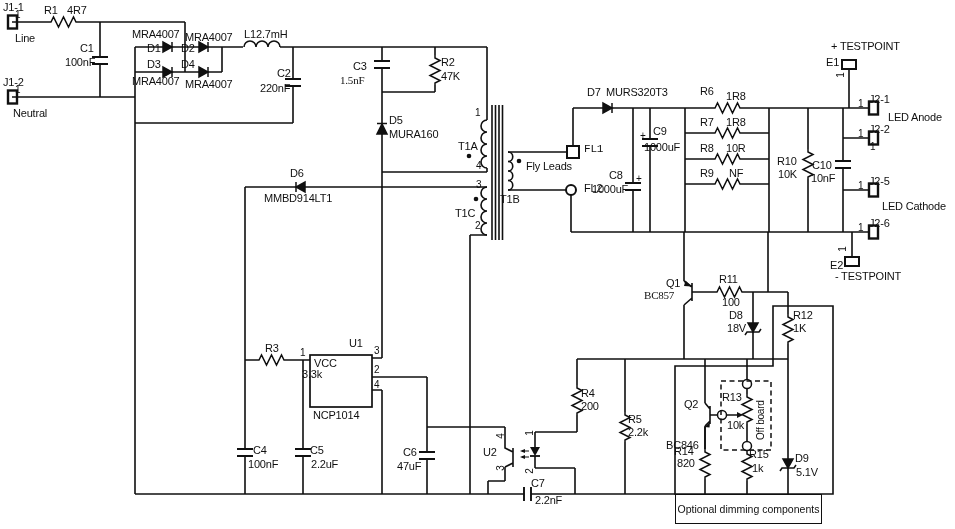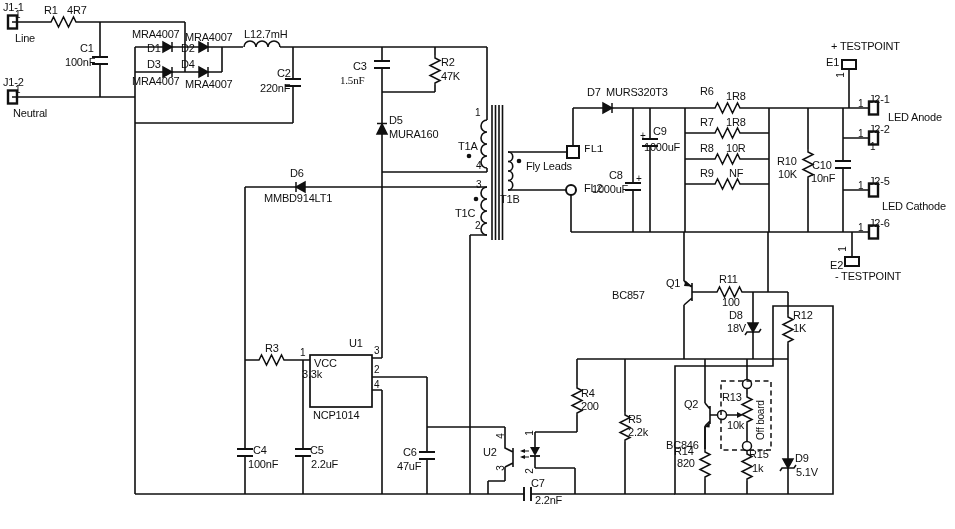--- a/index.html
+++ b/index.html
@@ -176,20 +176,23 @@
       <rect x="869" y="131.5" width="9" height="13"></rect>
       <rect x="869" y="183.5" width="9" height="13"></rect>
       <rect x="869" y="225.5" width="9" height="13"></rect>
       <rect x="842" y="60" width="14" height="9" stroke-width="2"></rect>
       <rect x="845" y="257" width="14" height="9" stroke-width="2"></rect>
       <rect x="567" y="146" width="12" height="12" stroke-width="2"></rect>
       <circle cx="571" cy="190" r="5" stroke-width="2"></circle>
     </g>
   </svg>
 
+  <div class="opt-box">
+    <span>Optional dimming components</span>
+  </div>
 
   <div id="labels">
       <span class="lbl" style="left: 44px; top: 5px;">R1</span>
       <span class="lbl" style="left: 67px; top: 5px;">4R7</span>
       <span class="lbl" style="left: 80px; top: 43px;">C1</span>
       <span class="lbl" style="left: 65px; top: 57px;">100nF</span>
       <span class="lbl" style="left: 147px; top: 43px;">D1</span>
       <span class="lbl" style="left: 132px; top: 29px;">MRA4007</span>
       <span class="lbl" style="left: 181px; top: 43px;">D2</span>
       <span class="lbl" style="left: 185px; top: 32px;">MRA4007</span>
@@ -238,21 +241,21 @@
       <span class="lbl" style="left: 726px; top: 117px;">1R8</span>
       <span class="lbl" style="left: 700px; top: 143px;">R8</span>
       <span class="lbl" style="left: 726px; top: 143px;">10R</span>
       <span class="lbl" style="left: 700px; top: 168px;">R9</span>
       <span class="lbl" style="left: 729px; top: 168px;">NF</span>
       <span class="lbl" style="left: 777px; top: 156px;">R10</span>
       <span class="lbl" style="left: 778px; top: 169px;">10K</span>
       <span class="lbl" style="left: 812px; top: 160px;">C10</span>
       <span class="lbl" style="left: 811px; top: 173px;">10nF</span>
       <span class="lbl" style="left: 666px; top: 278px;">Q1</span>
-      <span class="lbl" style="left: 612px; top: 290px;">BC857</span>
+      <span class="lbl" style="left: 644px; top: 290px; font-family: Liberation Serif, serif;">BC857</span>
       <span class="lbl" style="left: 719px; top: 274px;">R11</span>
       <span class="lbl" style="left: 722px; top: 297px;">100</span>
       <span class="lbl" style="left: 729px; top: 310px;">D8</span>
       <span class="lbl" style="left: 727px; top: 323px;">18V</span>
       <span class="lbl" style="left: 793px; top: 310px;">R12</span>
       <span class="lbl" style="left: 793px; top: 323px;">1K</span>
       <span class="lbl" style="left: 684px; top: 399px;">Q2</span>
       <span class="lbl" style="left: 666px; top: 419px; margin-top: 21px;">BC846</span>
       <span class="lbl" style="left: 722px; top: 392px;">R13</span>
       <span class="lbl" style="left: 727px; top: 420px;">10k</span>

